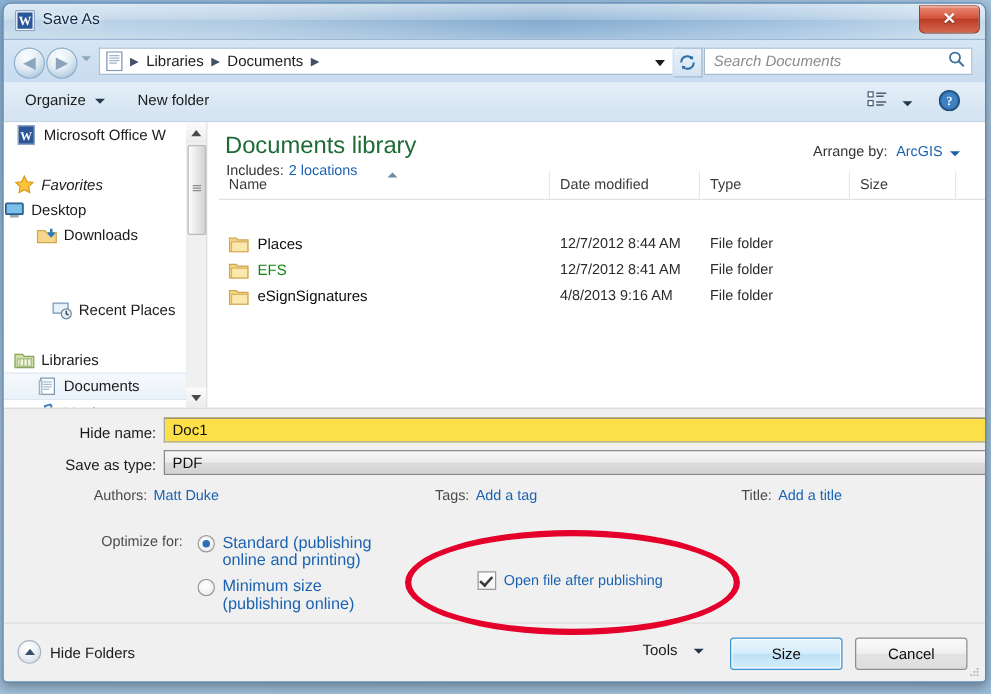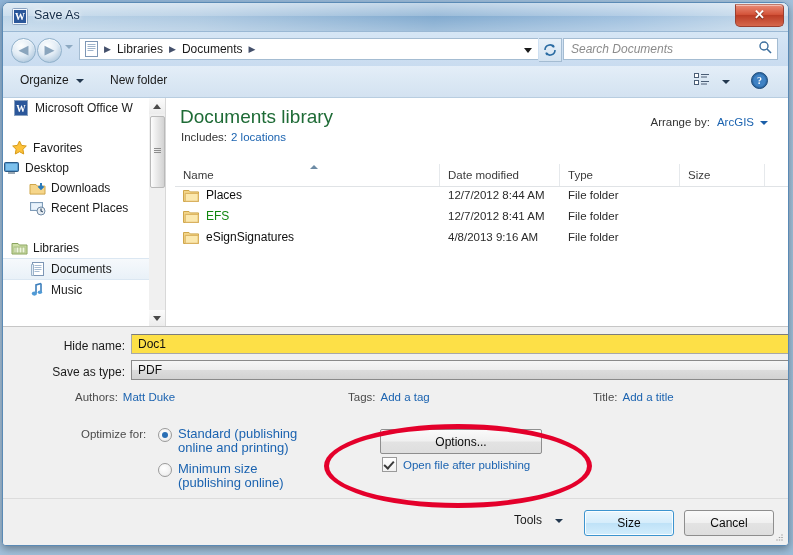--- a/index.html
+++ b/index.html
@@ -297,21 +297,21 @@
   #arrange .value { color: #1b63b0; margin-left: 7px; cursor: pointer; }
   #arrange .caret {
     width: 0; height: 0;
     border-left: 4px solid transparent;
     border-right: 4px solid transparent;
     border-top: 4px solid #1b5ea8;
     margin-left: 6px; position: relative; top: 1px;
   }
   #colheader {
     position: absolute;
-    left: 9px; top: 66px;
+    left: 9px; top: 39px;
     right: 0; height: 22px;
     border-bottom: 1px solid #e0e3e6;
     display: flex;
     align-items: center;
   }
   .colcell {
     font-size: 11.5px;
     color: #3b3b3b;
     position: relative;
     height: 22px;
@@ -670,42 +670,42 @@
 
       <div class="nav-row" style="padding-left: 10px;">
             <span class="nav-icon"><svg width="17" height="16" viewBox="0 0 17 16">
                 <rect x="1.5" y="0.5" width="13" height="15" fill="#fff" stroke="#8aa2c0"></rect>
                 <rect x="2" y="1" width="12" height="14" fill="#2b579a"></rect>
                 <text x="8" y="12" font-size="9.5" font-family="Liberation Serif, serif" fill="#fff" text-anchor="middle" font-weight="bold">W</text>
               </svg></span>
             <span>Microsoft Office W</span>
           </div>
           <div class="nav-row spacer" style="padding-left: 10px;"></div>
-          <div class="nav-row" style="padding-left: 8px;">
+          <div class="nav-row" style="padding-left: 8px; font-style: italic;">
             <span class="nav-icon"><svg width="17" height="16" viewBox="0 0 17 16">
                 <path d="M8.5 1l2.1 4.4 4.7 0.6-3.4 3.3 0.8 4.7-4.2-2.3-4.2 2.3 0.8-4.7L1.7 6l4.7-0.6z" fill="#fdc23b" stroke="#d79a16"></path>
               </svg></span>
             <span>Favorites</span>
           </div>
           <div class="nav-row" style="">
             <span class="nav-icon"><svg width="17" height="16" viewBox="0 0 17 16">
                 <rect x="1.5" y="2.5" width="14" height="9" rx="1" fill="#3b7ab5" stroke="#2a5a86"></rect>
                 <rect x="2.5" y="3.5" width="12" height="7" fill="#7cc0ec"></rect>
                 <rect x="5" y="12" width="7" height="2" fill="#9aa7b3"></rect>
               </svg></span>
             <span>Desktop</span>
           </div>
           <div class="nav-row" style="padding-left: 26px;">
             <span class="nav-icon"><svg width="17" height="16" viewBox="0 0 17 16">
                 <path d="M1 4.5h6l1.4 1.6H16v8H1z" fill="#f6d68a" stroke="#cfa64b"></path>
                 <path d="M12 3v5M9.5 6.2L12 8.8l2.5-2.6" stroke="#2a7bbd" stroke-width="2" fill="none"></path>
               </svg></span>
             <span>Downloads</span>
           </div>
-          <div class="nav-row" style="padding-left: 26px;">
+          <div class="nav-row" style="padding-left: 38px; margin-top: 40px;">
             <span class="nav-icon"><svg width="17" height="16" viewBox="0 0 17 16">
                 <rect x="1.5" y="2.5" width="12" height="8" fill="#cfe2f2" stroke="#7f9cb8"></rect>
                 <rect x="2.5" y="3.5" width="10" height="6" fill="#eaf3fb"></rect>
                 <circle cx="12" cy="11" r="4" fill="#e8edf2" stroke="#6f8aa5"></circle>
                 <path d="M12 8.6V11l1.8 1" stroke="#37506a" stroke-width="1.2" fill="none"></path>
               </svg></span>
             <span>Recent Places</span>
           </div>
           <div class="nav-row spacer" style="padding-left: 10px;"></div>
           <div class="nav-row" style="padding-left: 8px;">
@@ -857,28 +857,33 @@
     <div class="radio-group" id="opt-minimum">
       <div class="radio-row">
         <span class="radio"></span>
         <span class="radio-label">
           <span>Minimum size</span><br>
           <span>(publishing online)</span>
         </span>
       </div>
     </div>
 
-    <div id="options-btn">Options...</div>
 
     <div id="chk-openfile">
       <span class="checkbox checked"></span>
       <span class="lbl">Open file after publishing</span>
     </div>
 
     <div id="footer">
+      <div id="hide-folders">
+        <span class="circ">
+          <span style="width:0;height:0;border-left:4px solid transparent;border-right:4px solid transparent;border-bottom:5px solid #39506a;display:block;"></span>
+        </span>
+        <span class="lbl">Hide Folders</span>
+      </div>
       <div id="tools-btn">
         <span>Tools</span>
         <span class="caret"></span>
       </div>
       <div class="dlgbtn" id="save-btn">Size</div>
       <div class="dlgbtn" id="cancel-btn">Cancel</div>
       <svg id="resize-grip" viewBox="0 0 12 12">
         <path d="M10 4.5v1M7.5 7v1M10 7v1M5 9.5v1M7.5 9.5v1M10 9.5v1" stroke="#9a9a9a" stroke-width="1.4"></path>
       </svg>
     </div>

